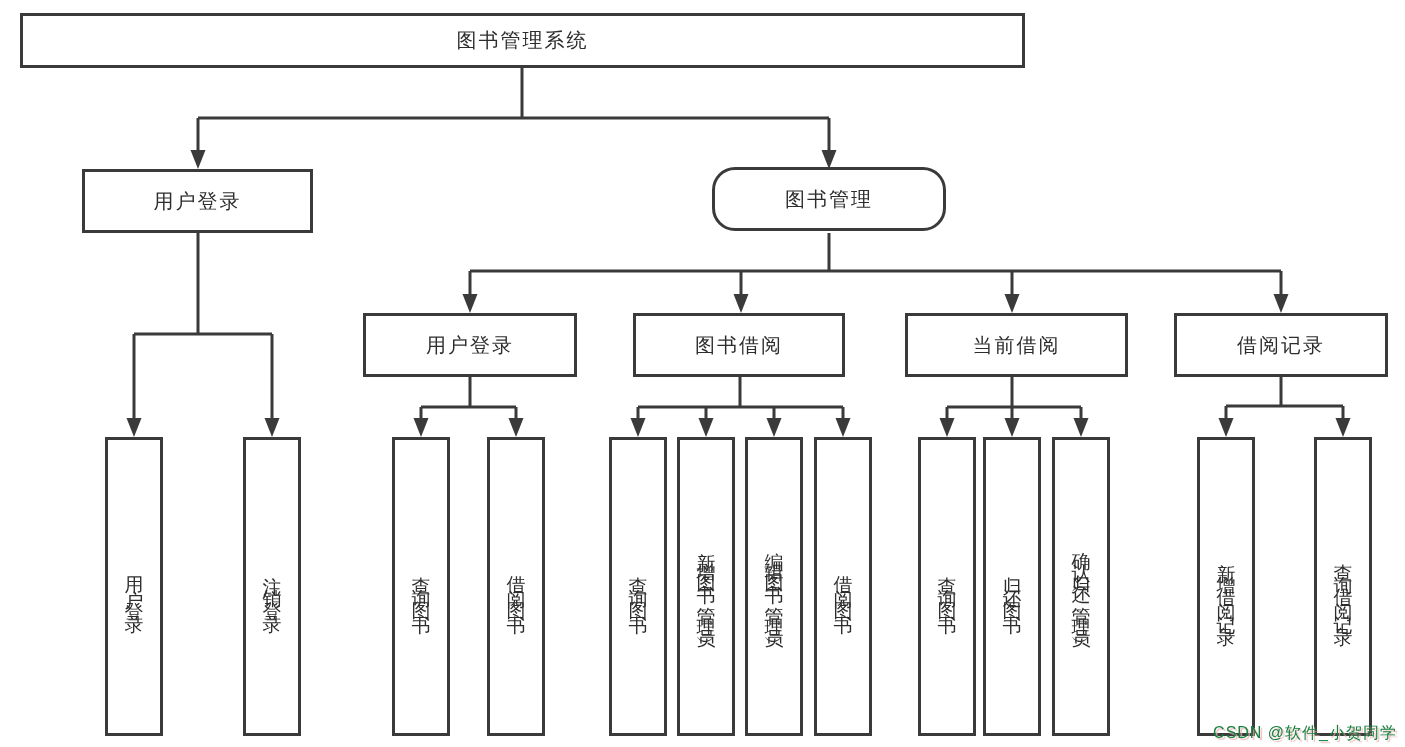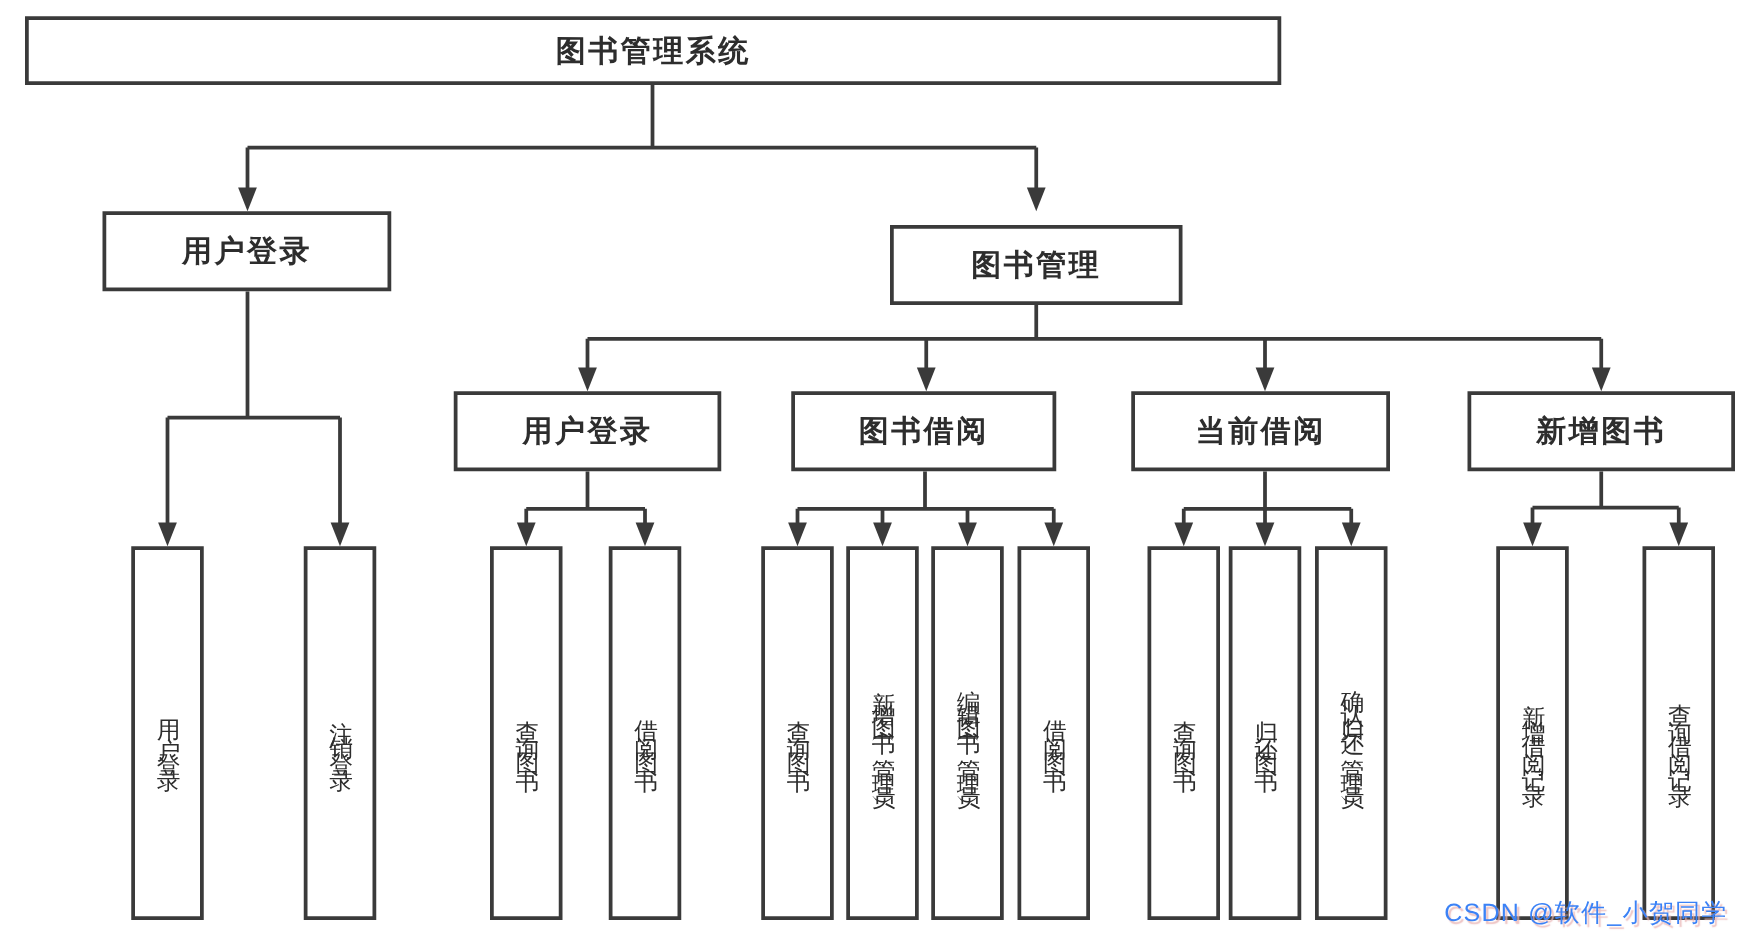--- a/index.html
+++ b/index.html
@@ -14,32 +14,32 @@
   svg.wires { position:absolute; left:0; top:0; z-index:1; }
   svg.wires path { stroke:#3a3a3a; stroke-width:3; fill:none; }
   svg.wires polygon { fill:#3a3a3a; stroke:none; }
   .node {
     position:absolute; z-index:2;
     box-sizing:border-box;
     background:#ffffff;
     border:3px solid #3a3a3a;
     display:flex; align-items:center; justify-content:center;
   }
-  .hbox { font-size:24px; letter-spacing:2px; font-weight:700; }
+  .hbox { font-size:20px; letter-spacing:2px; font-weight:400; }
   .vtext {
     writing-mode:vertical-rl;
     text-orientation:mixed;
     font-size:19px;
     line-height:1.15;
   }
   .watermark {
     position:absolute; z-index:3;
-    right:23px; bottom:3px;
-    font-size:20px;
-    color:#3b82f6;
+    right:8px; bottom:3px;
+    font-size:16px;
+    color:#15803d;
     letter-spacing:1px;
     text-shadow:2px 2px 1px rgba(233,181,181,0.85);
     white-space:nowrap;
   }
 </style>
 </head>
 <body>
 
 <div class="stage">
 
@@ -89,26 +89,26 @@
     <g>
       <path d="M1281 377 V406 M1226 406 H1343 M1226 406 V419 M1343 406 V419"></path>
       <polygon points="1218.5,418 1233.5,418 1226,437"></polygon>
       <polygon points="1335.5,418 1350.5,418 1343,437"></polygon>
     </g>
   </svg>
 
   <div class="node hbox" style="left:20px; top:13px; width:1005px; height:55px;">图书管理系统</div>
 
   <div class="node hbox" style="left:82px; top:169px; width:231px; height:64px;">用户登录</div>
-  <div class="node hbox" style="left:712px; top:180px; width:234px; height:64px;">图书管理</div>
+  <div class="node hbox" style="left:712px; top:167px; width:234px; height:64px;border-radius:23px;">图书管理</div>
 
   <div class="node hbox" style="left:363px; top:313px; width:214px; height:64px;">用户登录</div>
   <div class="node hbox" style="left:633px; top:313px; width:212px; height:64px;">图书借阅</div>
-  <div class="node hbox" style="left:905px; top:313px; width:207px; height:64px;text-align:center;">当前借阅</div>
-  <div class="node hbox" style="left:1174px; top:313px; width:214px; height:64px;">新增图书</div>
+  <div class="node hbox" style="left:905px; top:313px; width:223px; height:64px;text-align:center;">当前借阅</div>
+  <div class="node hbox" style="left:1174px; top:313px; width:214px; height:64px;">借阅记录</div>
 
   <div class="node vbox" style="left:105px; top:437px; width:58px; height:299px;">
     <span class="vtext" style="letter-spacing: 13px;">用户登录</span>
   </div>
   <div class="node vbox" style="left:243px; top:437px; width:58px; height:299px;">
     <span class="vtext" style="letter-spacing: 13px;">注销登录</span>
   </div>
 
   <div class="node vbox" style="left:392px; top:437px; width:58px; height:299px;">
     <span class="vtext" style="letter-spacing: 13px;">查询图书</span>

